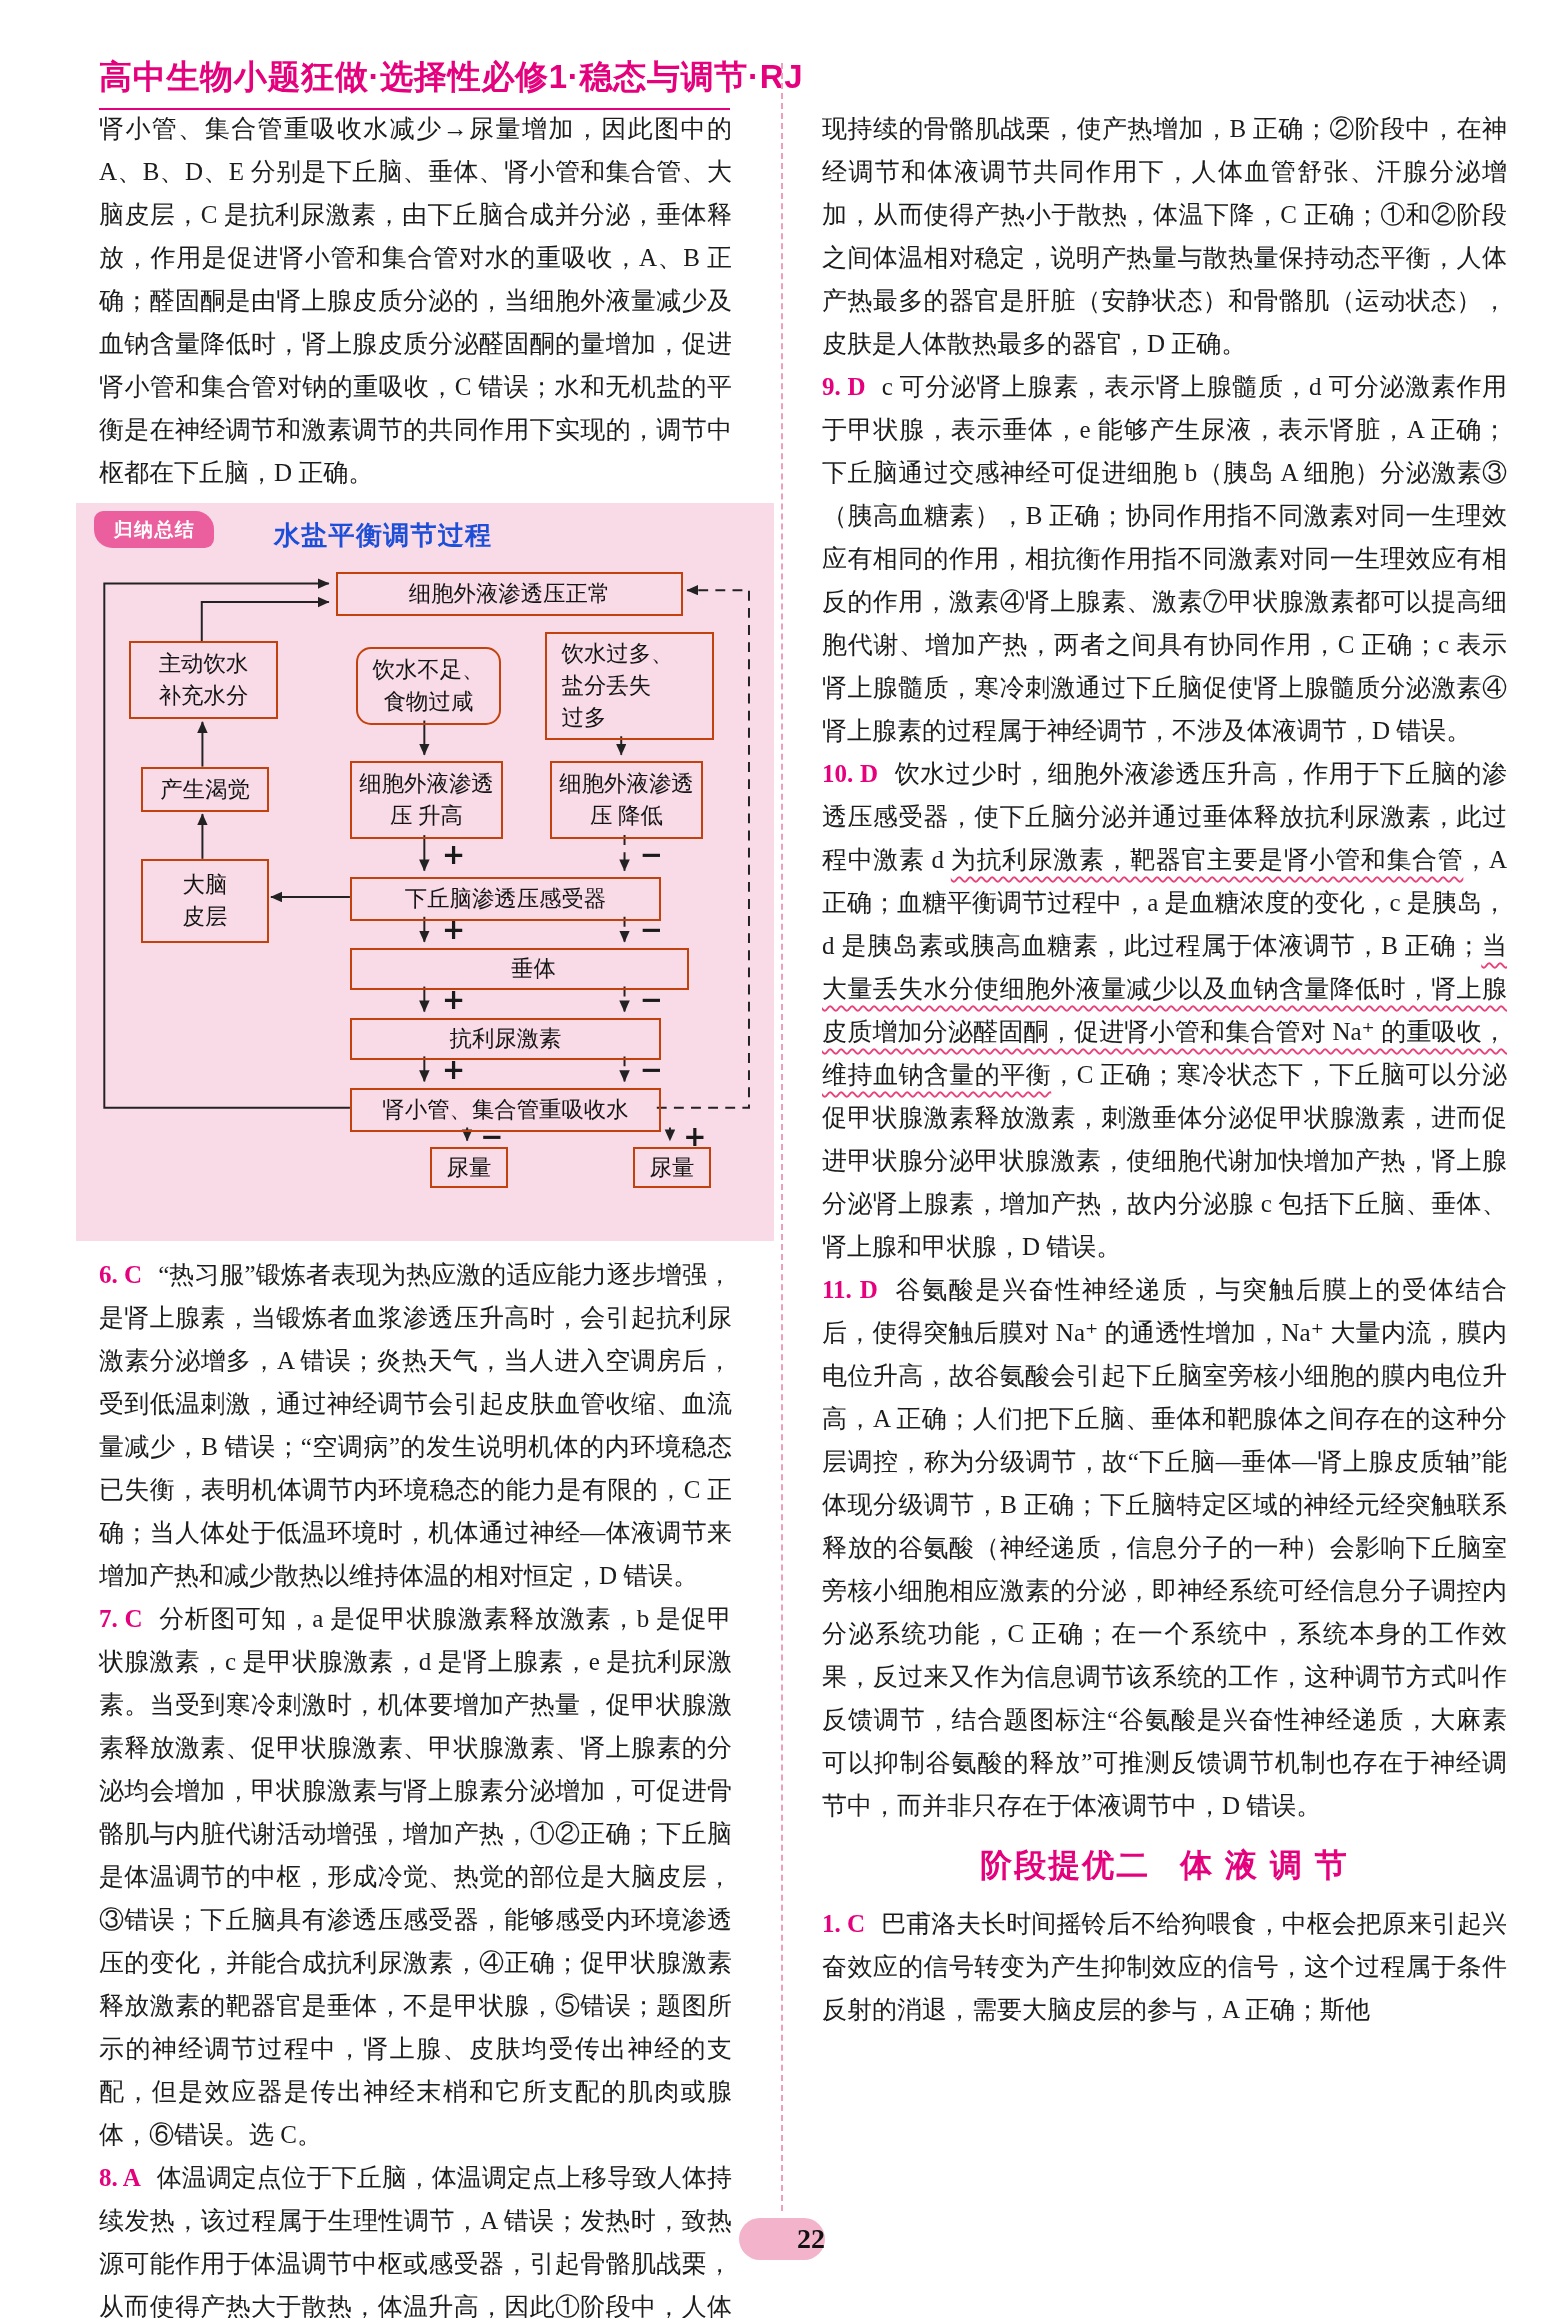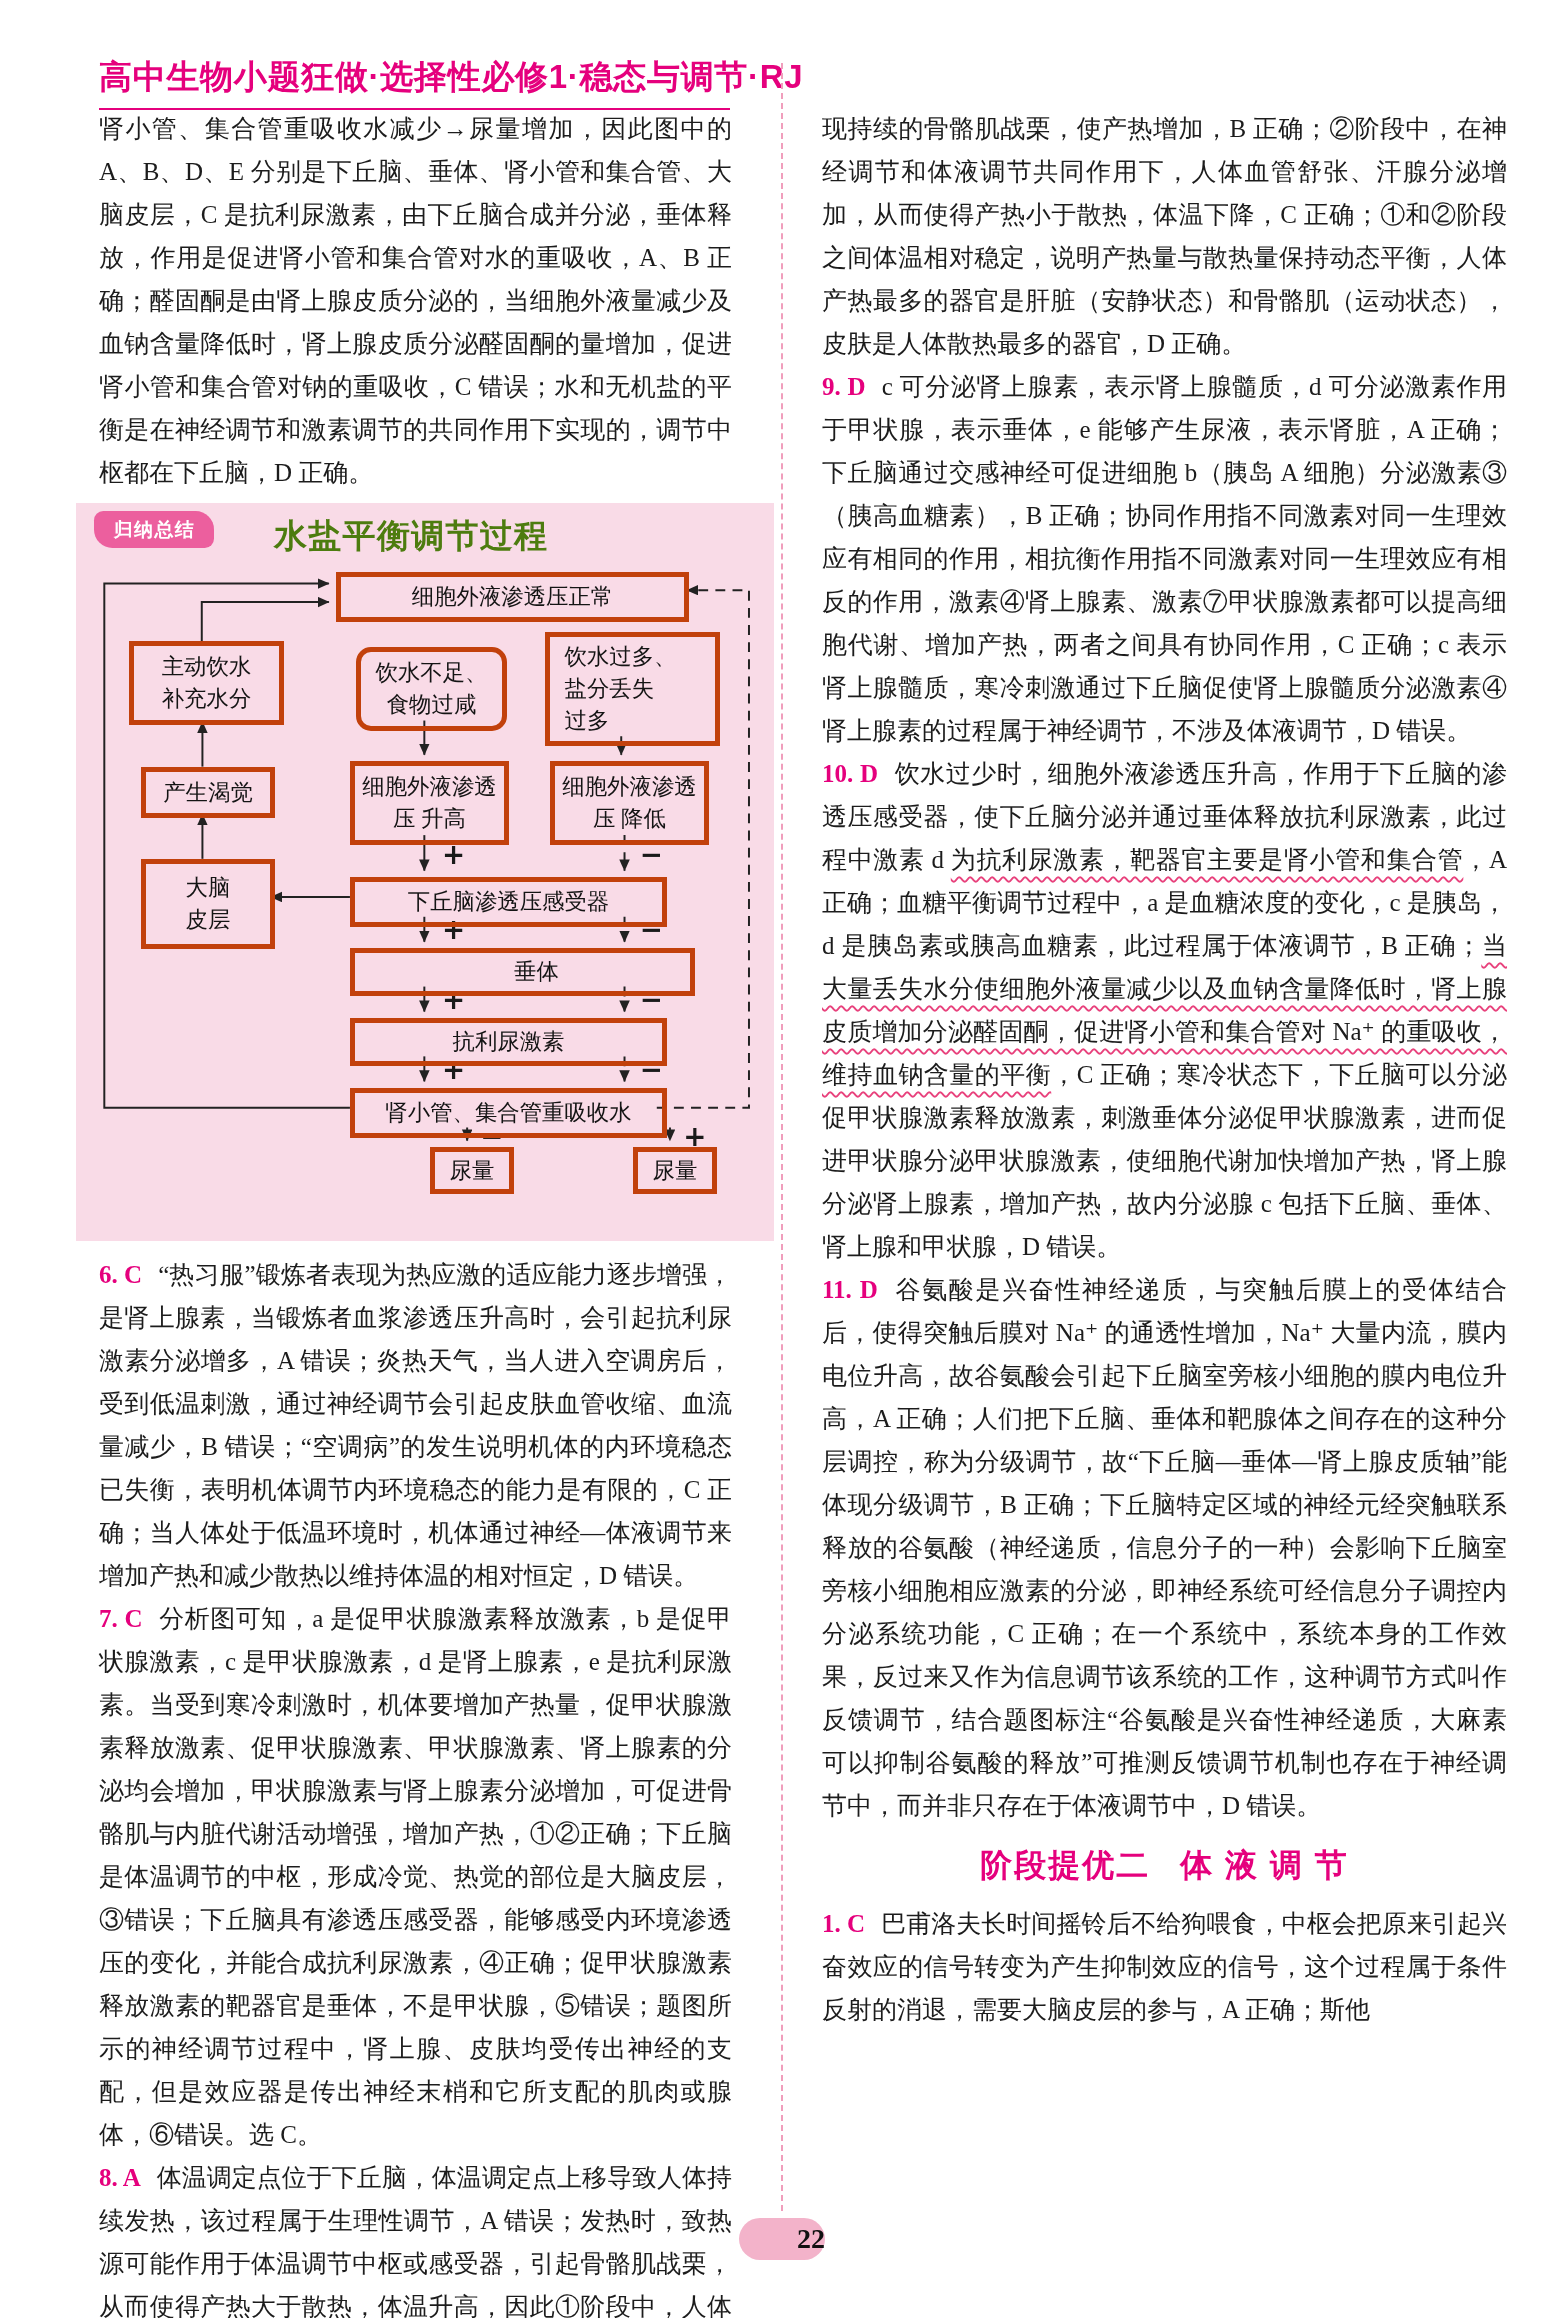--- a/index.html
+++ b/index.html
@@ -31,25 +31,25 @@
     position:relative;width:698px;height:738px;margin:9.2px 0 12px -23px;
     background:#f9dbe7;
   }
   .badge{
     position:absolute;left:18.4px;top:8px;width:120px;height:37px;
     background:#ec5f9e;color:#ffffff;border-radius:9.2px 18.4px 9.2px 18.4px;
     font-family:"Liberation Sans","DejaVu Sans",sans-serif;font-weight:bold;font-size:19px;
     display:flex;align-items:center;justify-content:center;letter-spacing:1.3px;
   }
   .panel-title{
-    position:absolute;left:198px;top:10.5px;font-size:33px;font-weight:bold;
-    font-family:"Liberation Sans","DejaVu Sans",sans-serif;color:#4d7c0f;letter-spacing:1.3px;
+    position:absolute;left:198px;top:10.5px;font-size:26px;font-weight:bold;
+    font-family:"Liberation Sans","DejaVu Sans",sans-serif;color:#1d4ed8;letter-spacing:1.3px;
   }
   .node{
-    position:absolute;border:5px solid #c2410c;background:transparent;
+    position:absolute;border:2px solid #c2410c;background:transparent;
     display:flex;align-items:center;justify-content:center;text-align:center;
     font-size:22.4px;line-height:32px;white-space:pre-line;color:#141414;
   }
   .node.left-text{justify-content:flex-start;text-align:left;padding-left:14.5px;}
   .flow-svg{position:absolute;left:0;top:0;}
   .flow-sign{font-size:42px;font-weight:bold;fill:#1a1a1a;font-family:"DejaVu Sans",sans-serif;}
   .panel-note{
     position:absolute;left:0;top:685px;width:100%;text-align:center;
     font-size:22px;color:#141414;letter-spacing:0.7px;
   }

